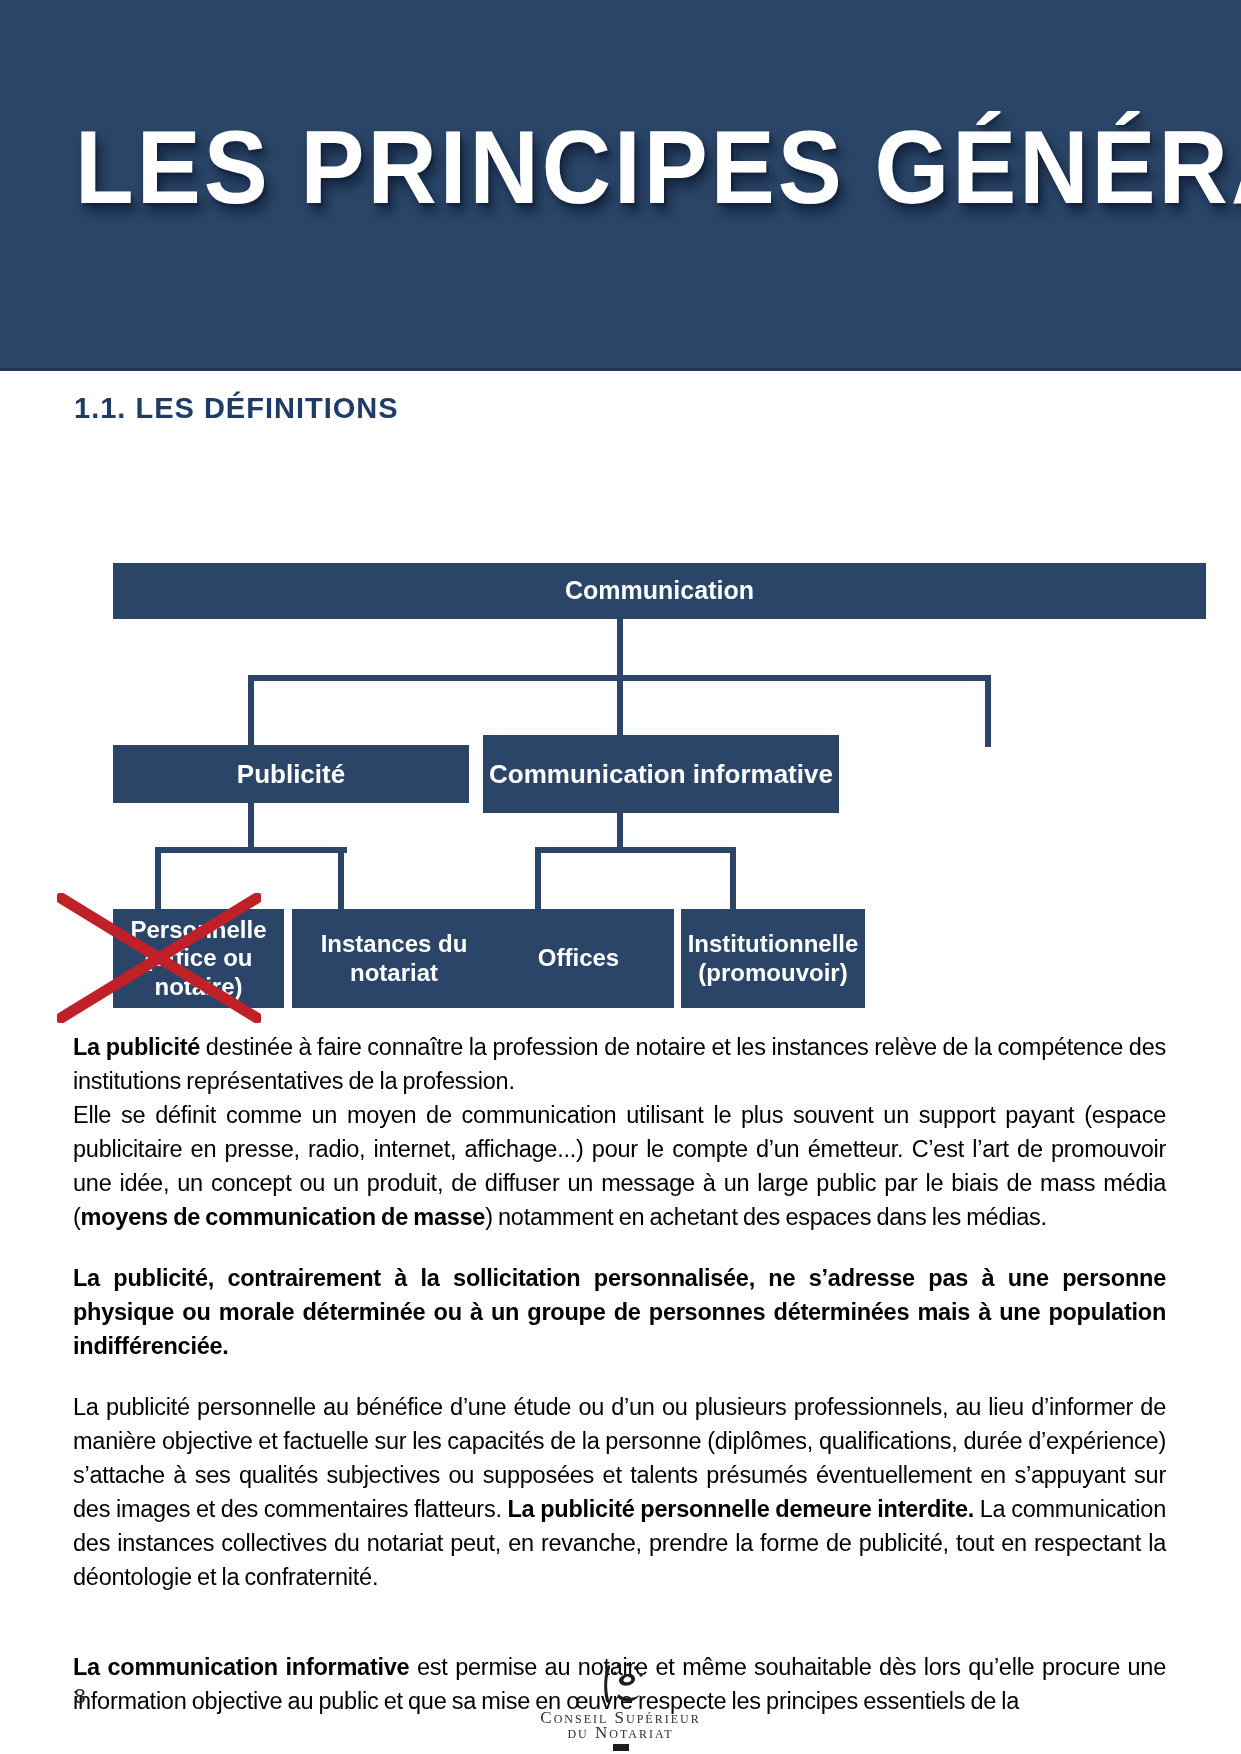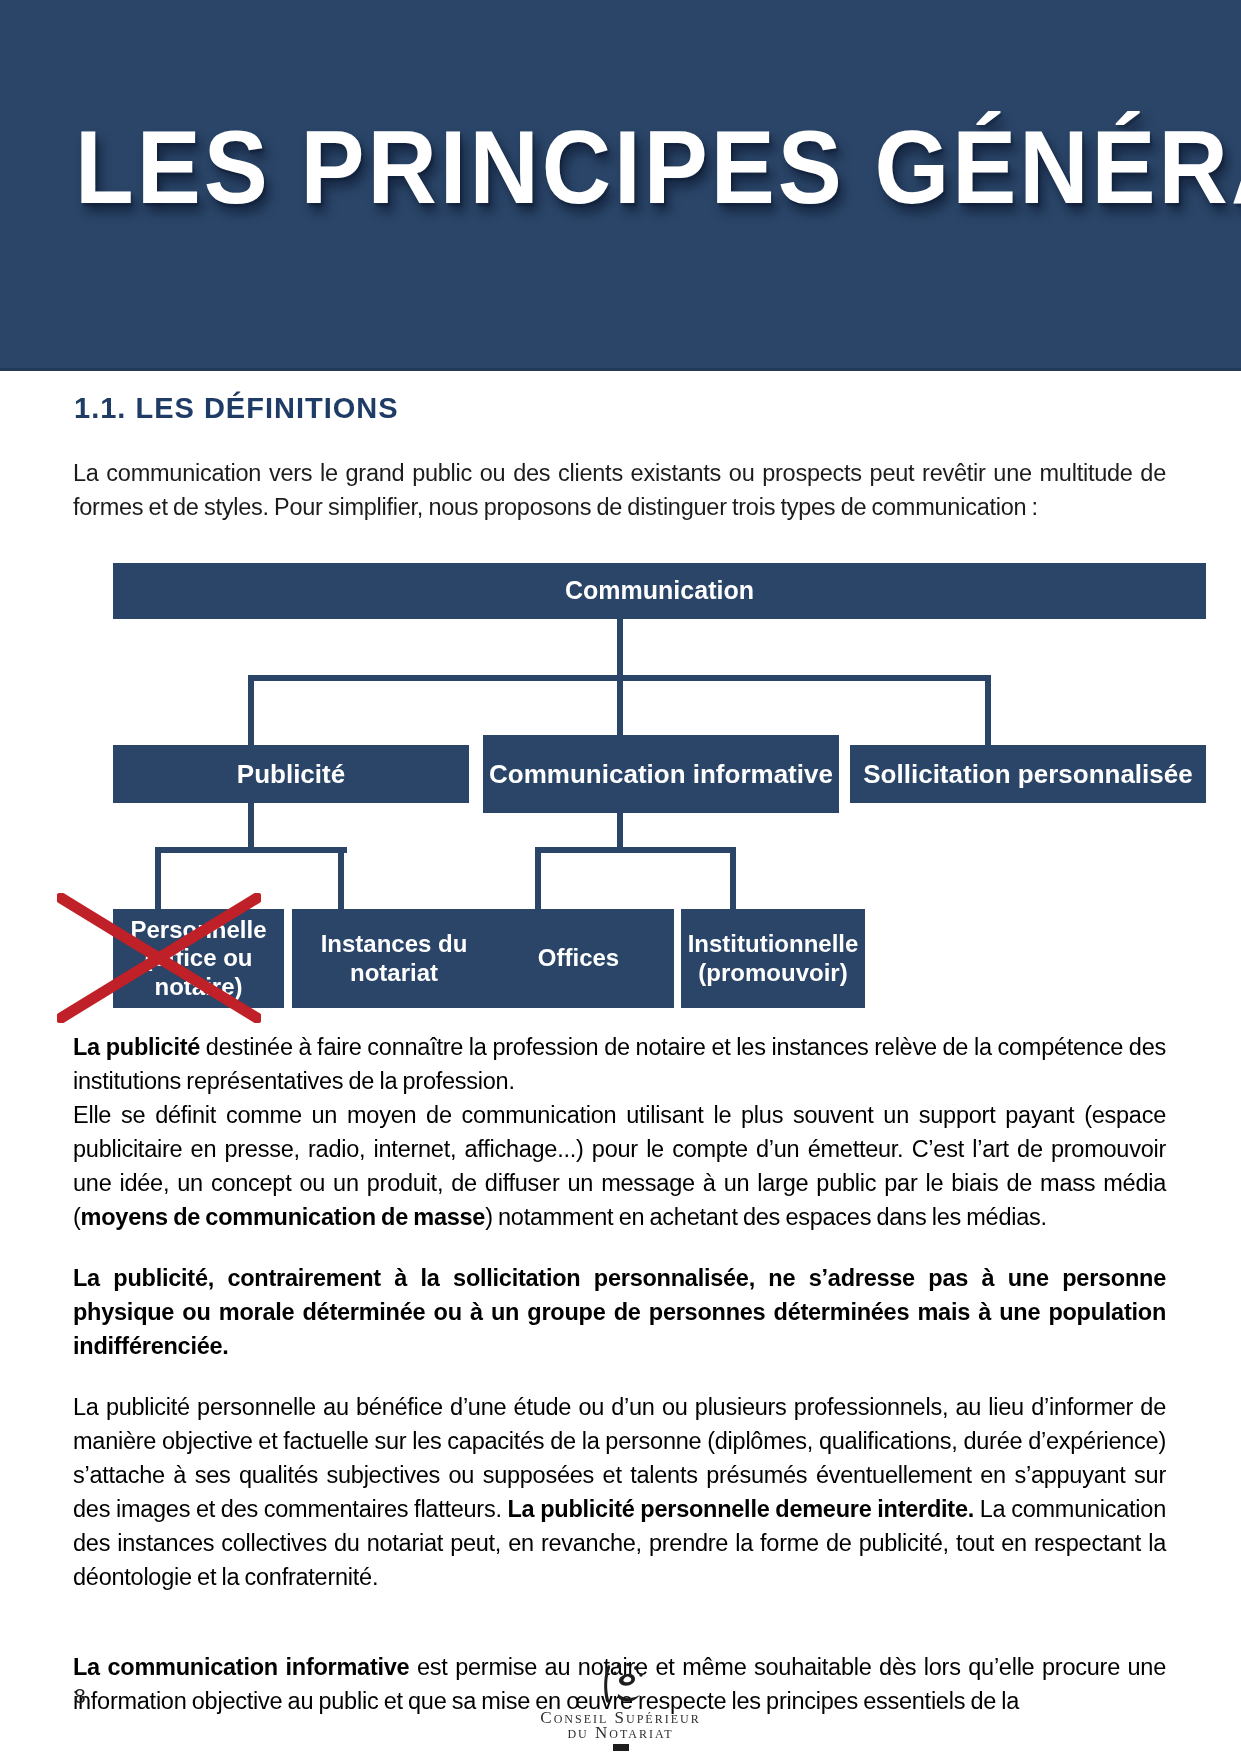--- a/index.html
+++ b/index.html
@@ -165,33 +165,31 @@
 <body>
 
 <div class="page">
 
   <header class="banner">
     <h1>LES PRINCIPES GÉNÉRAUX</h1>
   </header>
 
   <h2 class="section-heading">1.1. LES DÉFINITIONS</h2>
 
-  <p class="intro">La communication vers le grand public ou des clients existants ou prospects peut revêtir une multitude de formes et de styles. Pour simplifier, nous proposons de distinguer trois types de communication :</p>
 
   <div class="diagram">
     <div class="dbox root">Communication</div>
 
     <div class="conn cn-v-root"></div>
     <div class="conn cn-h1"></div>
     <div class="conn cn-s1l"></div>
     <div class="conn cn-s1r"></div>
 
     <div class="dbox child c0">Publicité</div>
     <div class="dbox child c1">Communication informative</div>
-    <div class="dbox child c2">Sollicitation personnalisée</div>
 
     <div class="conn cn-v-pub"></div>
     <div class="conn cn-h2"></div>
     <div class="conn cn-s2l"></div>
     <div class="conn cn-s2r"></div>
     <div class="conn cn-v-ci"></div>
     <div class="conn cn-h3"></div>
     <div class="conn cn-s3l"></div>
     <div class="conn cn-s3r"></div>
 

